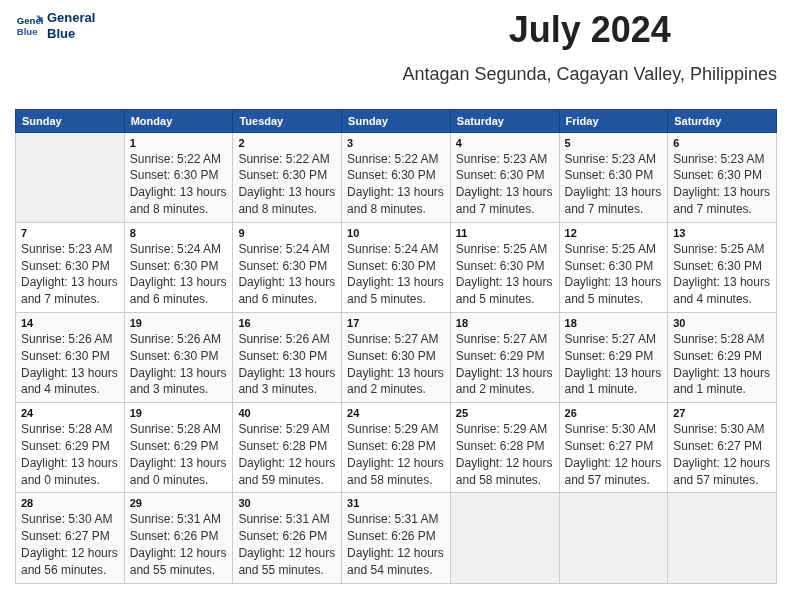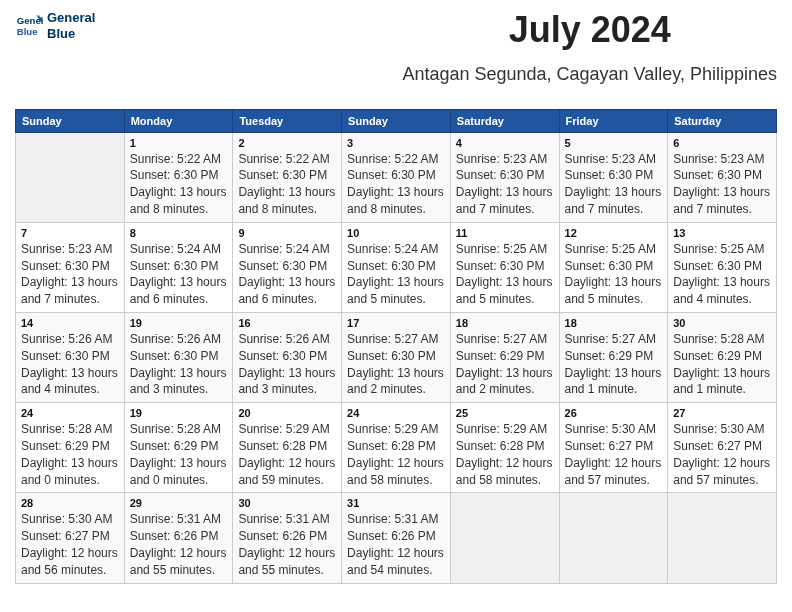--- a/index.html
+++ b/index.html
@@ -277,21 +277,21 @@
 and 0 minutes.</div>
         </td>
         <td>
           <div class="day-num">19</div>
           <div class="day-info" style="white-space: pre-line;">Sunrise: 5:28 AM
 Sunset: 6:29 PM
 Daylight: 13 hours
 and 0 minutes.</div>
         </td>
         <td>
-          <div class="day-num">20</div>
+          <div class="day-num">40</div>
           <div class="day-info" style="white-space: pre-line;">Sunrise: 5:29 AM
 Sunset: 6:28 PM
 Daylight: 12 hours
 and 59 minutes.</div>
         </td>
         <td>
           <div class="day-num">24</div>
           <div class="day-info" style="white-space: pre-line;">Sunrise: 5:29 AM
 Sunset: 6:28 PM
 Daylight: 12 hours

